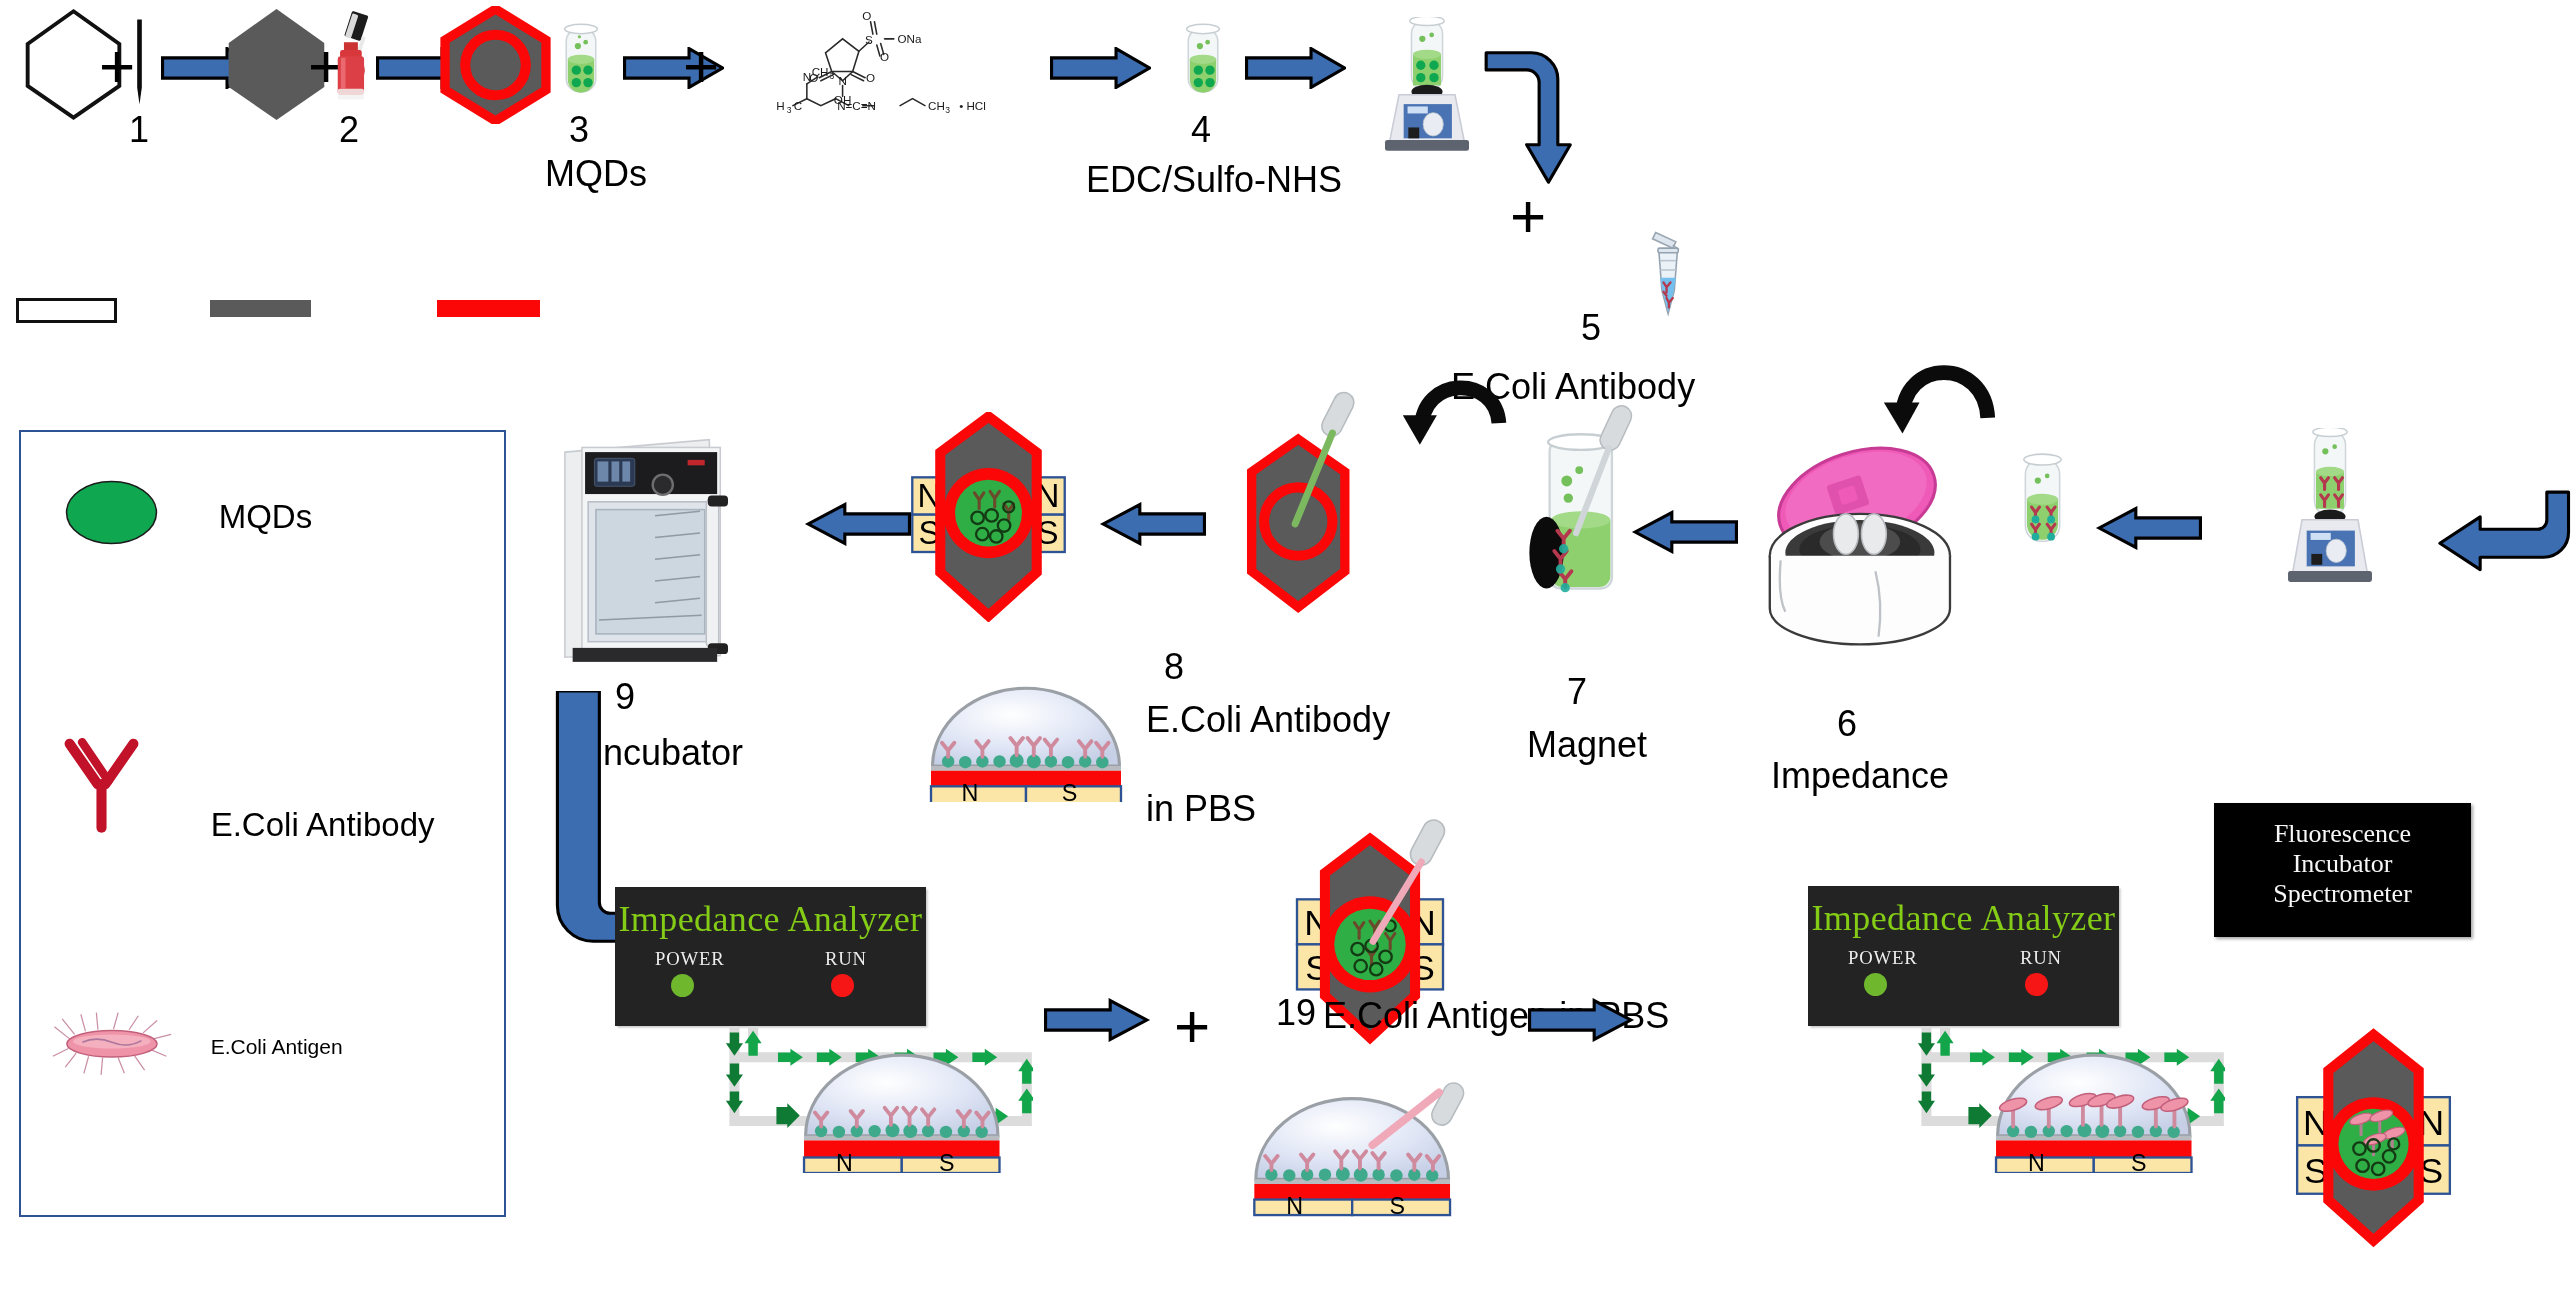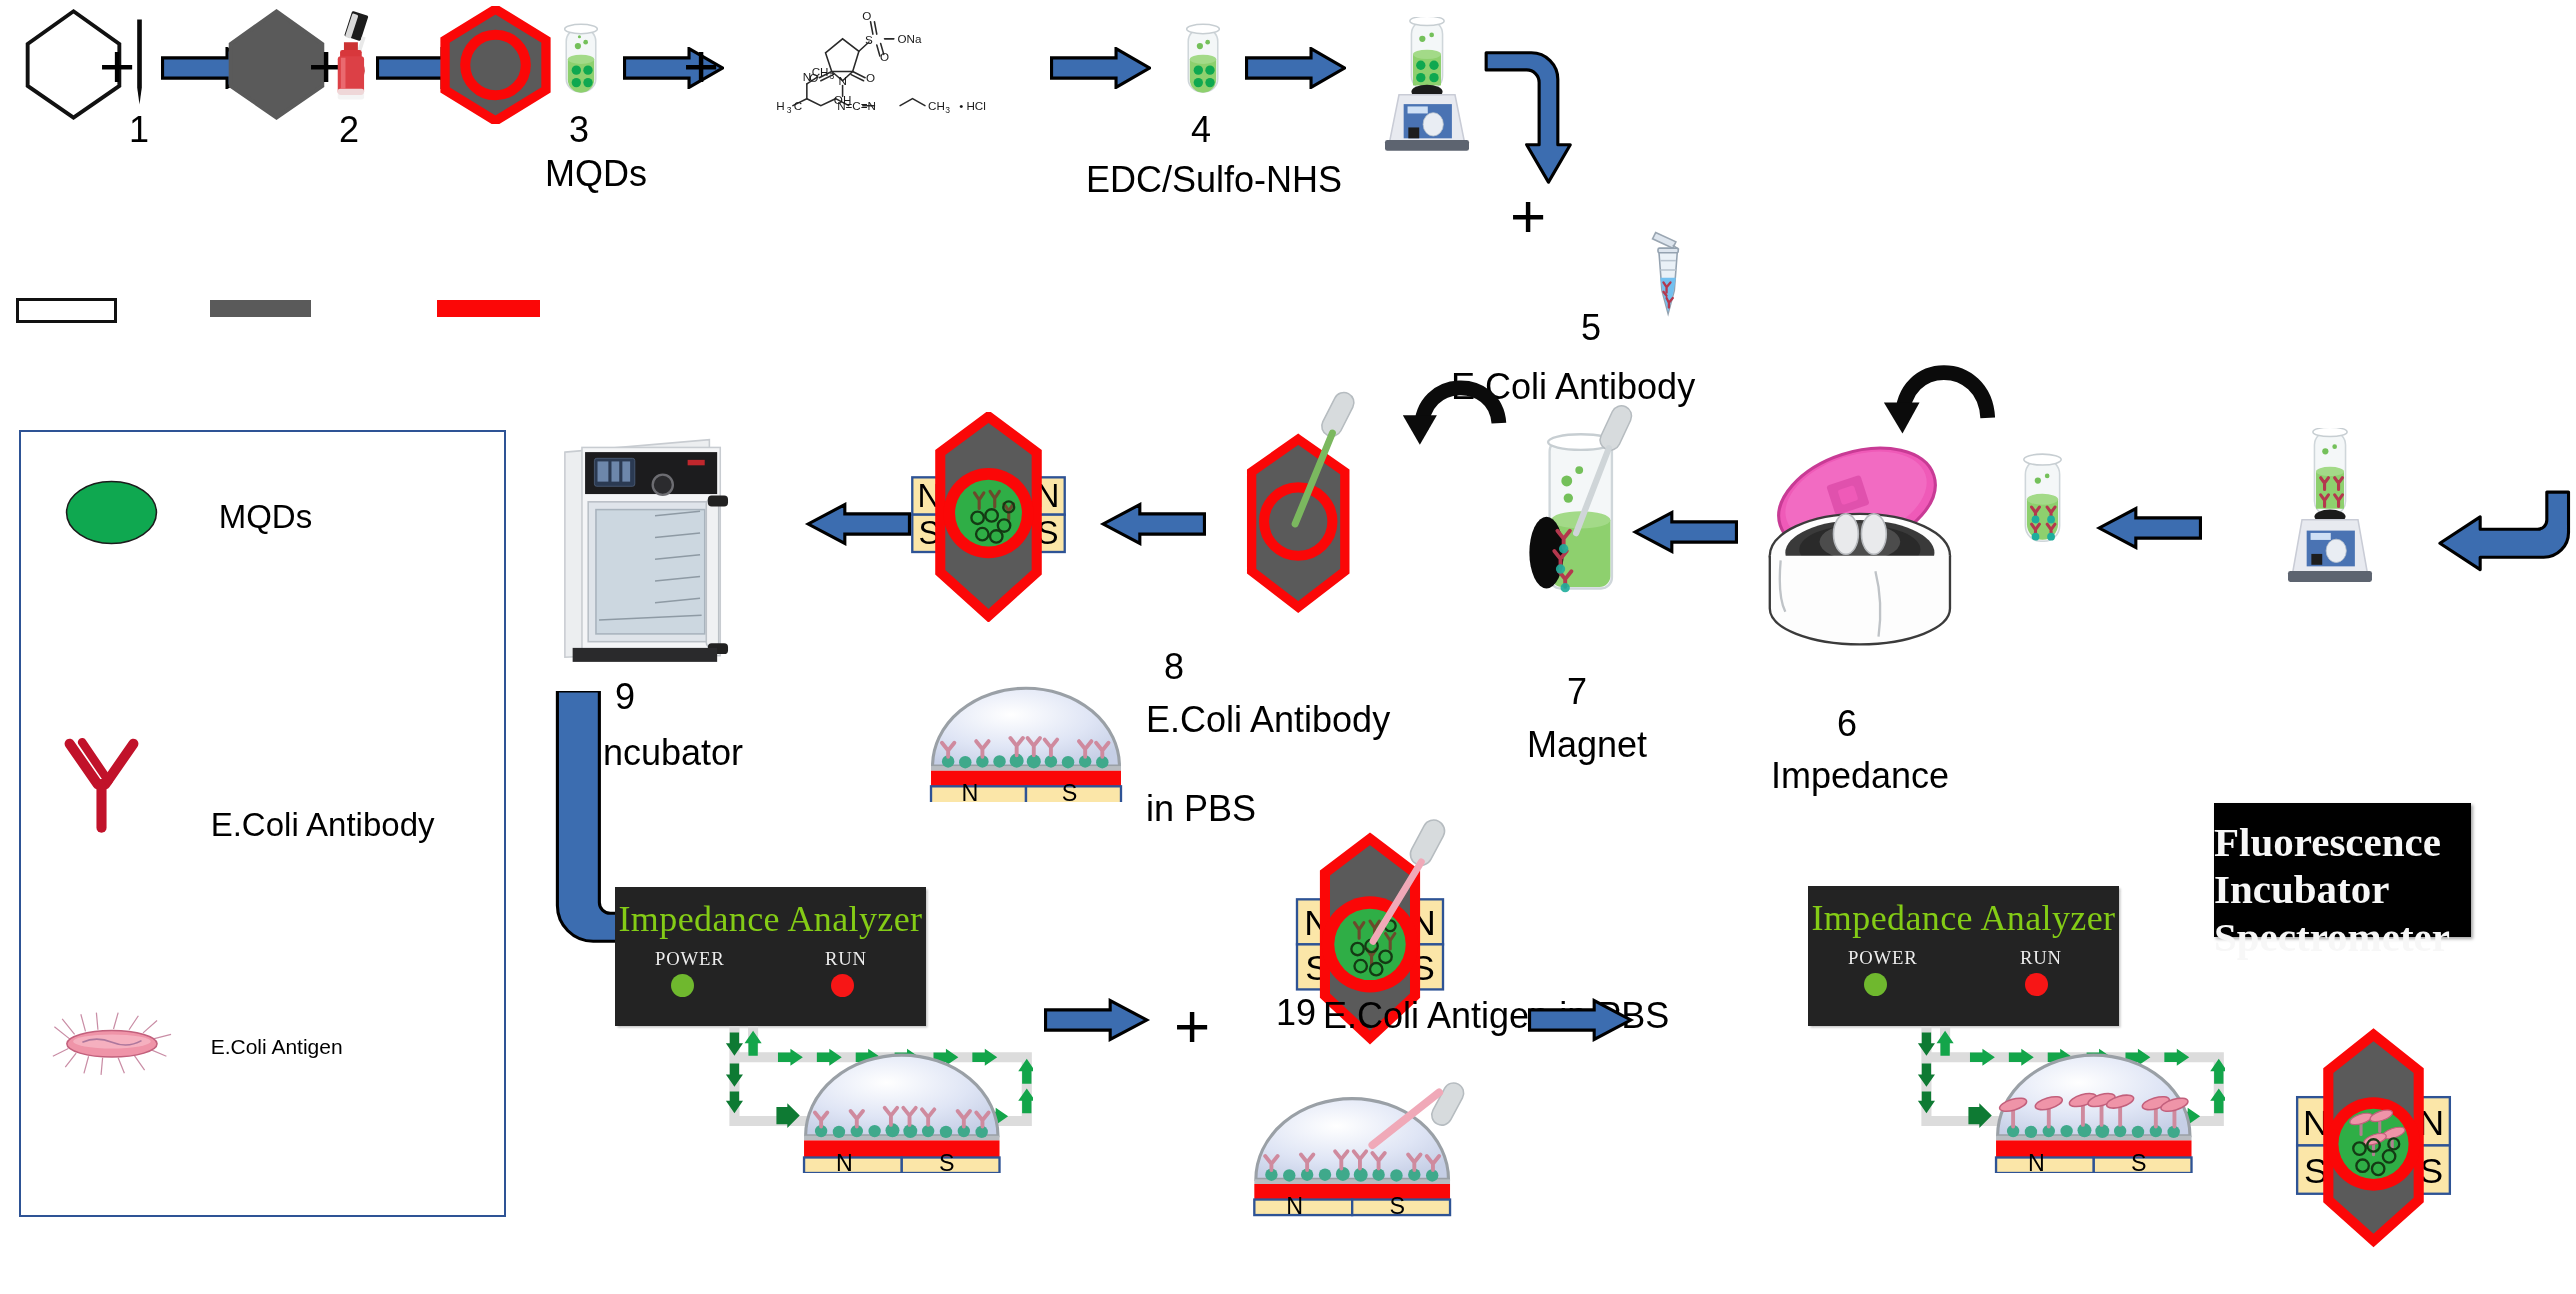--- a/index.html
+++ b/index.html
@@ -21,21 +21,21 @@
 
   
   #legendbox{position:absolute;border:2.3px solid #2e5395;background:#fff;}
 
   
   .panel{position:absolute;background:#232323;box-shadow:1.6px 1.6px 2.3px rgba(0,0,0,.25);}
   .panel .ptitle{color:#84cc16;font-family:"Liberation Serif",serif;font-size:36px;text-align:center;width:100%;position:absolute;top:11px;left:0;letter-spacing:0.4px;}
   .panel .plabel{position:absolute;color:#ededed;font-family:"Liberation Serif",serif;font-size:18.7px;letter-spacing:0.8px;}
   .led{position:absolute;border-radius:50%;}
   .blackpanel{position:absolute;background:#000;box-shadow:1.6px 1.6px 3.1px rgba(0,0,0,.35);}
-  .blackpanel span{display:block;color:#f7f7f7;font-family:"Liberation Serif",serif;font-size:41px;line-height:1.16;font-weight:bold;}
+  .blackpanel span{display:block;color:#f7f7f7;font-family:"Liberation Serif",serif;font-size:26px;text-align:center;line-height:1.16;}
 
   
   .dome{position:absolute;}
   .dome svg{display:block;}
 
   
   .circuit{position:absolute;}
   .circuit svg{display:block;}
 </style>
 </head>

